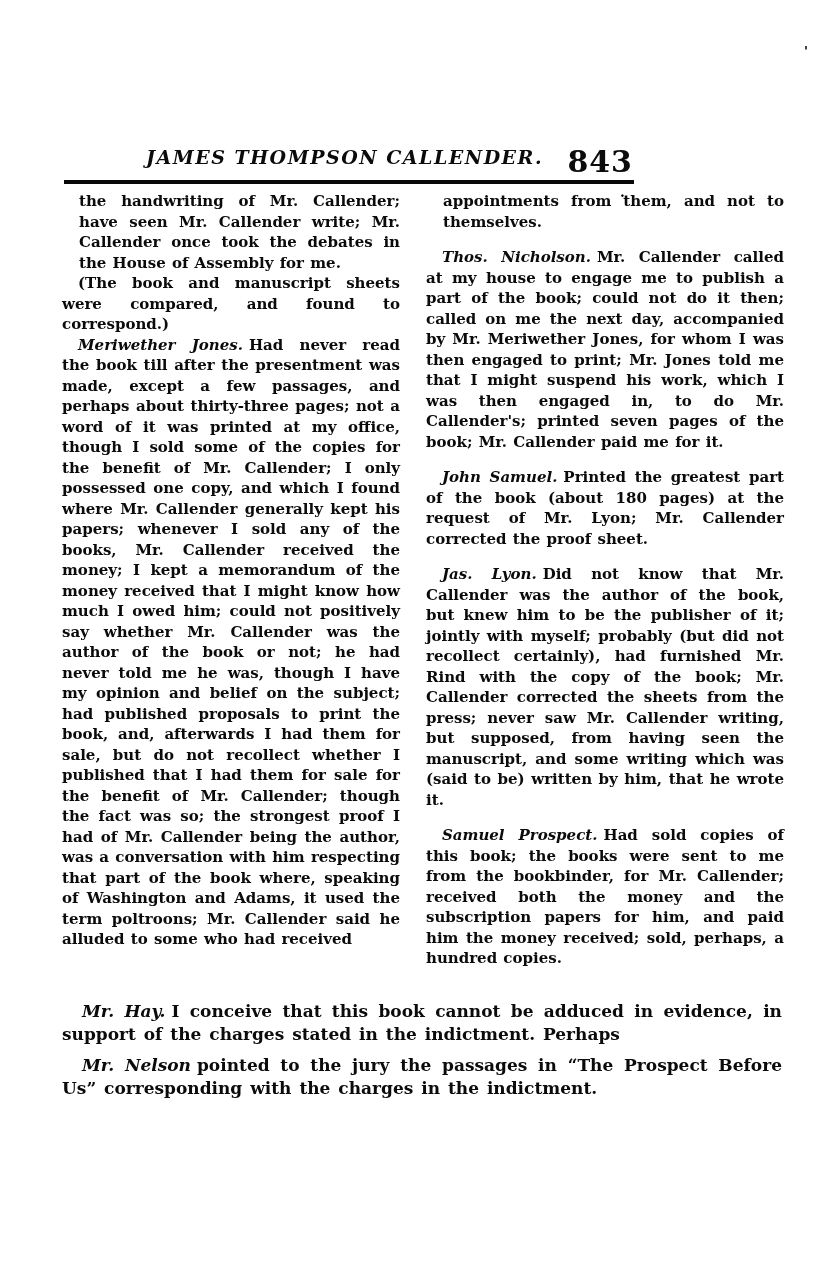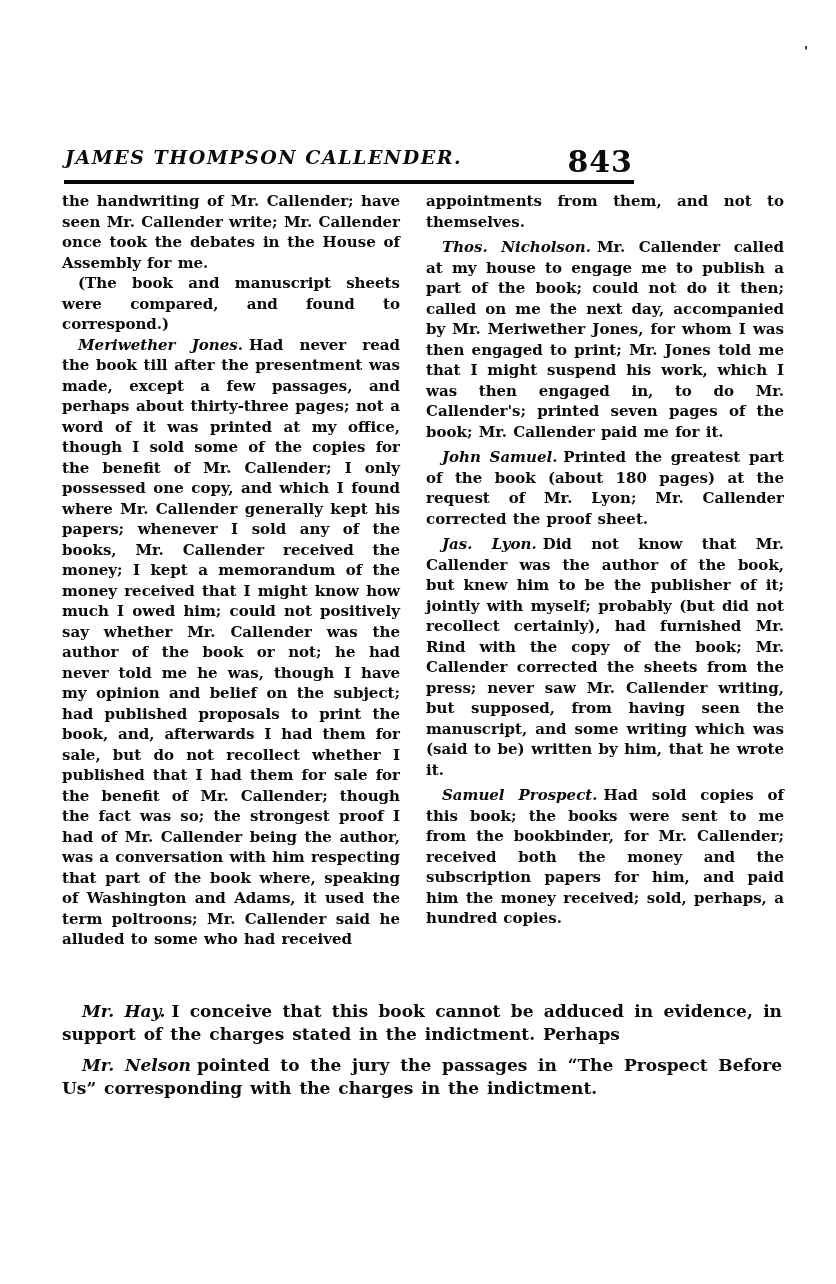--- a/index.html
+++ b/index.html
@@ -8,21 +8,21 @@
     width:836px; height:1284px;
     background:#ffffff;
     color:#0b0b0b;
     font-family:"DejaVu Serif", "Liberation Serif", serif;
     overflow:hidden;
   }
   
   .header { position:absolute; top:144px; left:65px; width:568px; height:32px; }
   .running-title {
     position:absolute; left:0; right:90px; top:2px;
-    text-align:left;
+    text-align:right;
     font-style:italic; font-weight:bold;
     font-size:19px; letter-spacing:1.5px;
     white-space:nowrap;
   }
   .page-number {
     position:absolute; right:0; top:0;
     font-weight:bold; font-size:30px; letter-spacing:1px;
   }
   .rule { position:absolute; top:180px; left:64px; width:570px; height:4px; background:#080808; }
 
@@ -31,22 +31,22 @@
   .col-left  { width:338px; }
   .col-right { width:358px; }
   .par {
     margin:0;
     font-size:15px; line-height:20.5px;
     font-weight:bold;
     text-align:justify;
     text-indent:16px;
     word-spacing:1px;
   }
-  .par.no-indent { text-indent:0; }
-  .col-right .par + .par { margin-top:5px; }
+  .par.no-indent { text-indent:0;margin-left:17px; }
+  .col-right .par + .par { margin-top:15px; }
   .lead { font-style:italic; }
   .lead:not(:empty) { margin-right:6px; }
 
   
   .footer-block { position:absolute; top:1000px; left:62px; width:720px; }
   .fpar {
     margin:0;
     font-size:17px; line-height:23px;
     font-weight:bold;
     text-align:justify;

